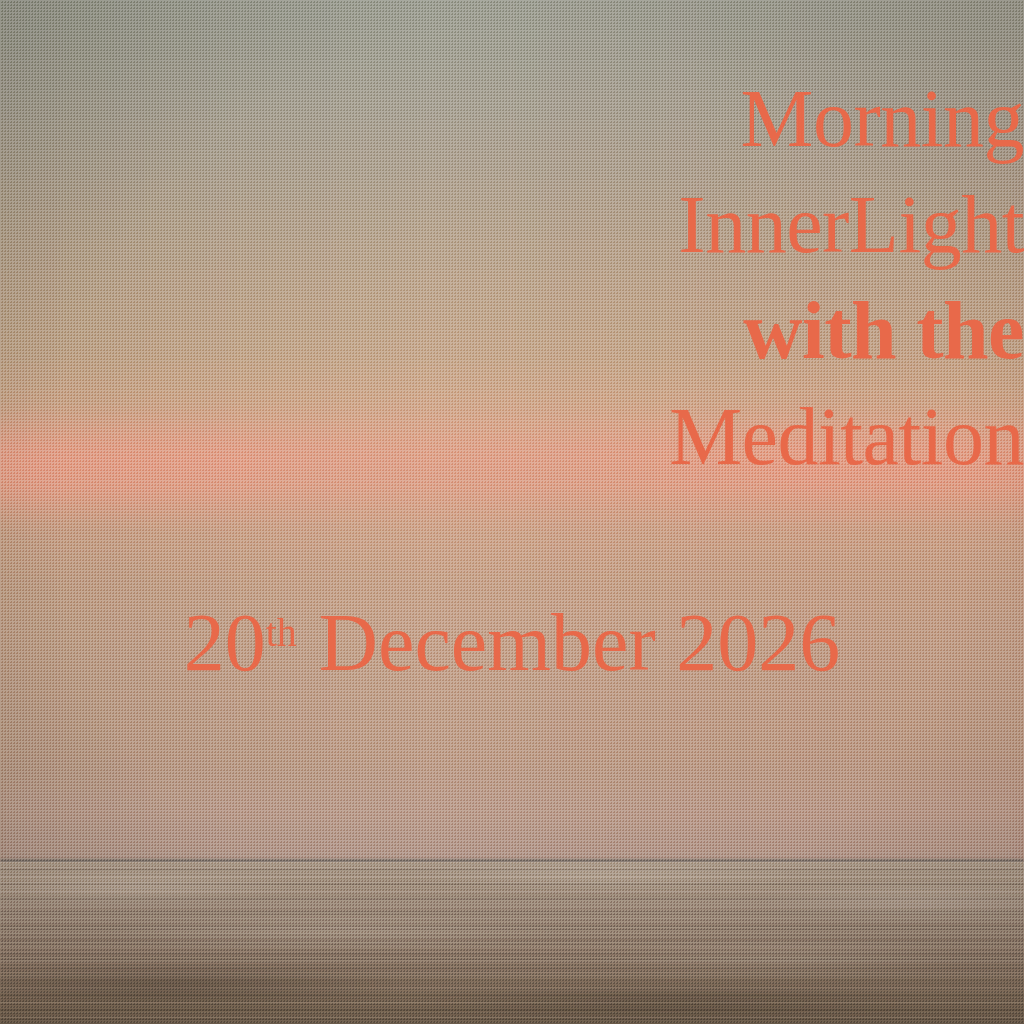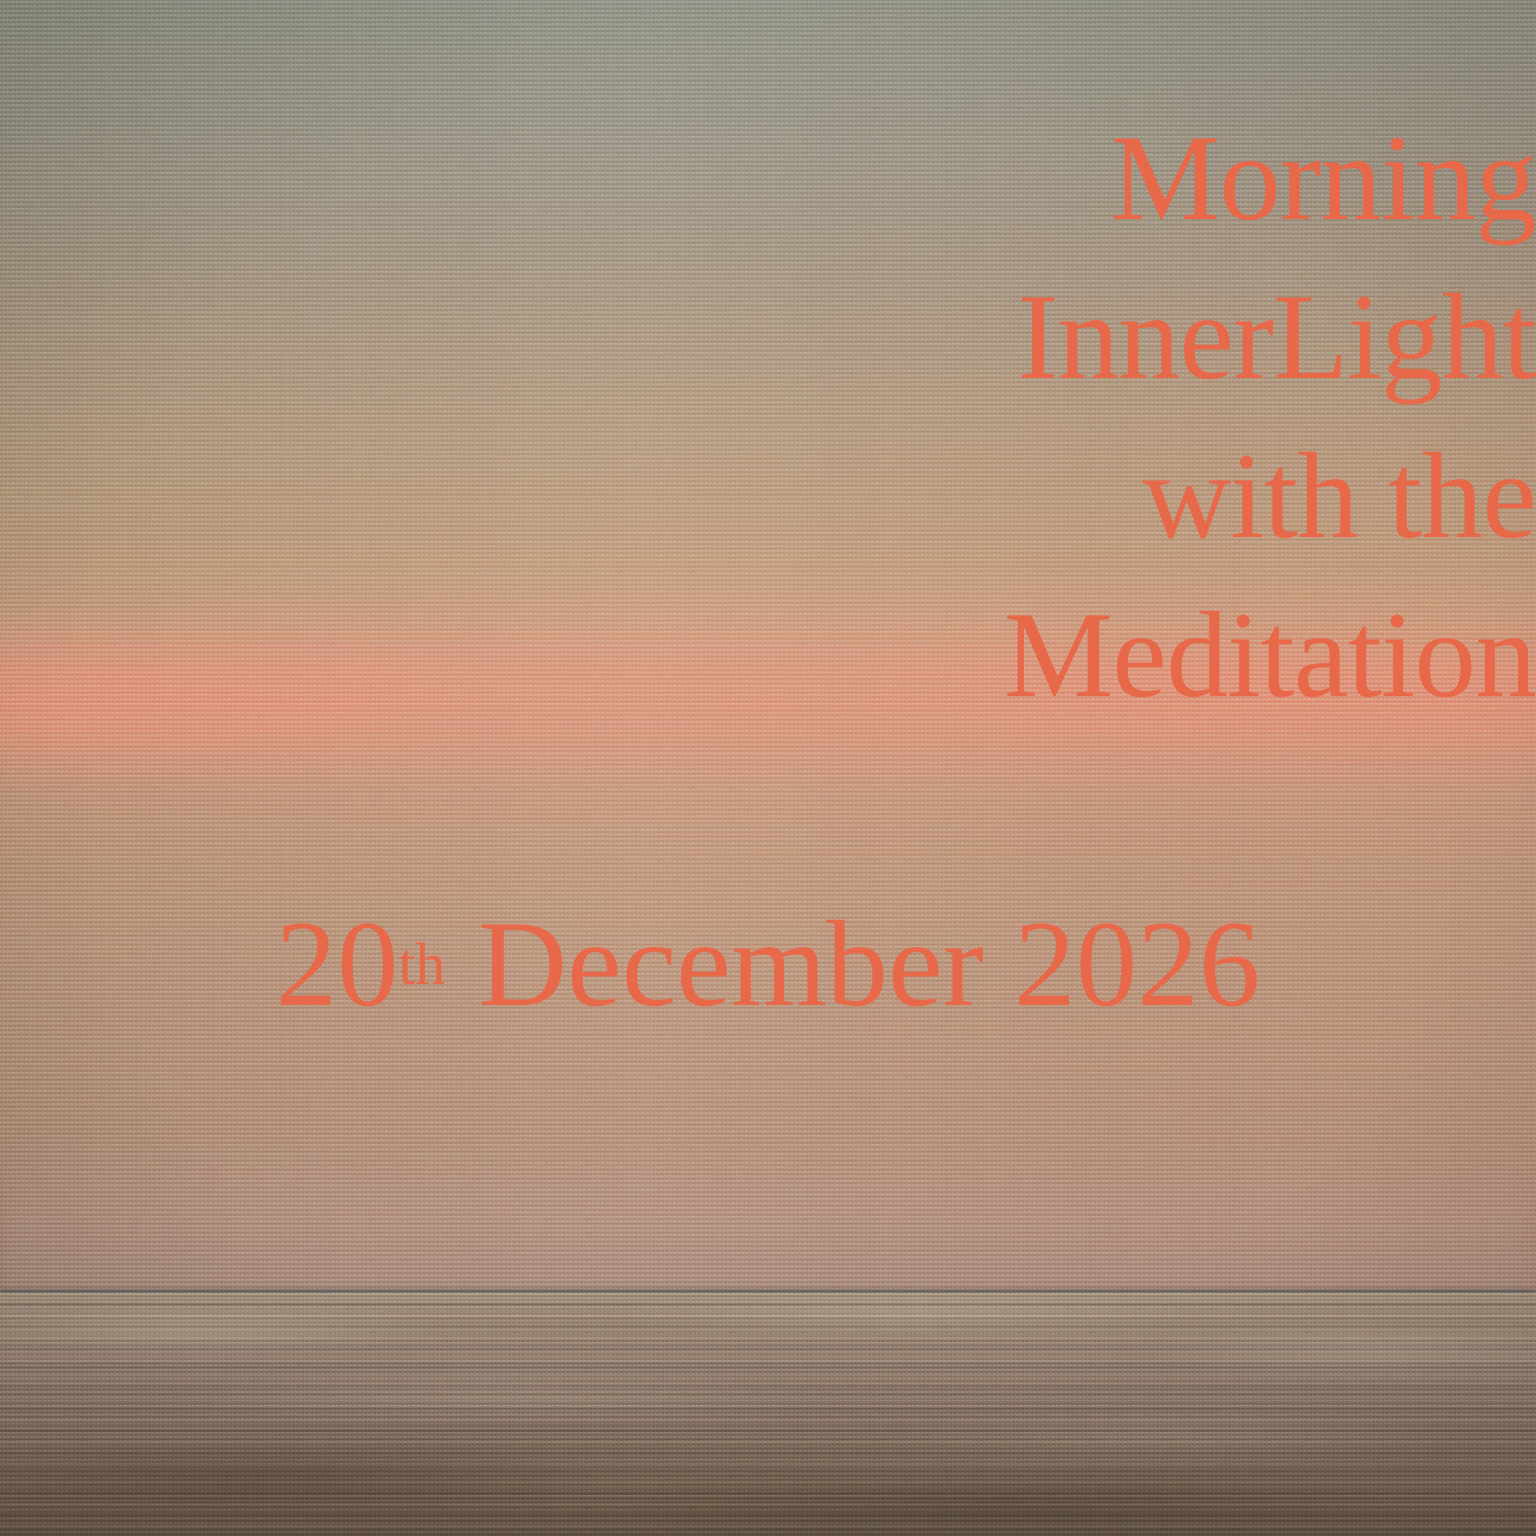--- a/index.html
+++ b/index.html
@@ -242,41 +242,41 @@
   }
   .title-line {
     display: block;
     font-size: 82px;
     line-height: 106px;
     font-weight: 400;
     letter-spacing: -0.5px;
     white-space: nowrap;
   }
   .title-line.thin {
-    font-weight: 400;
+    font-weight: 700;
   }
 
   .date-block {
     margin-top: 108px;
     width: 100%;
     text-align: center;
     color: #e8694a;
     font-size: 82px;
     line-height: 90px;
     white-space: nowrap;
   }
   .date-day {
     position: relative;
   }
   .date-ord {
     font-size: 40px;
     vertical-align: super;
     line-height: 0;
     position: relative;
-    top: 14px;
+    top: 4px;
     letter-spacing: 0px;
   }
   .date-rest {
     margin-left: 22px;
   }
 </style>
 </head>
 <body>
 
 <div id="poster">

